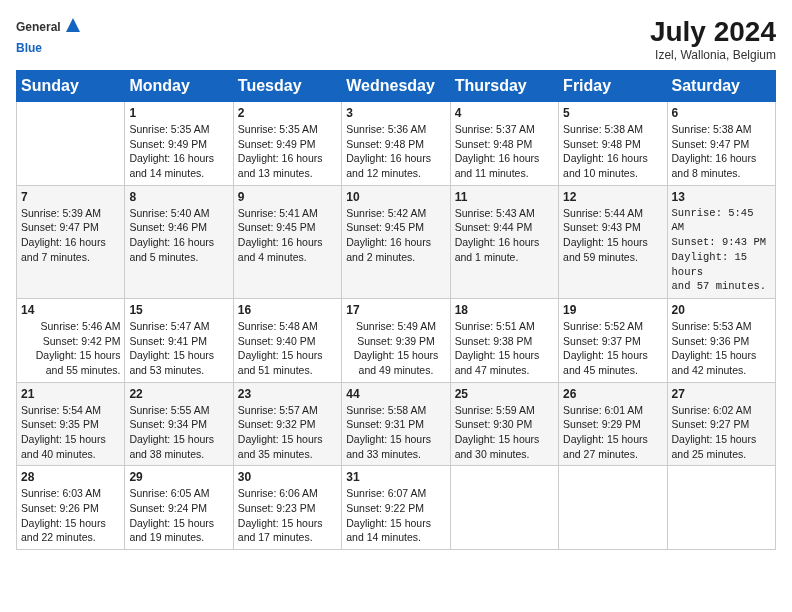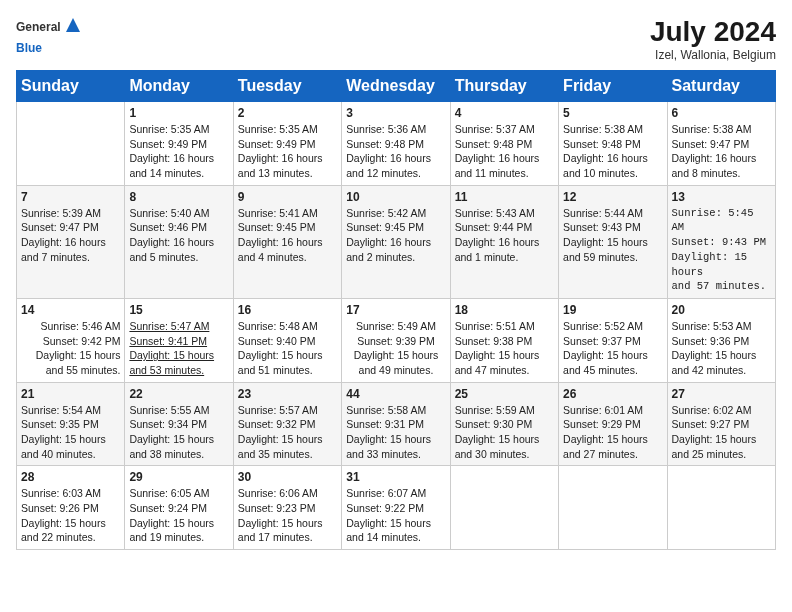--- a/index.html
+++ b/index.html
@@ -220,21 +220,21 @@
       <tr>
         <td>
           <span class="day-num">14</span>
           <div class="day-info" style="white-space: pre-line; text-align: right;">Sunrise: 5:46 AM
 Sunset: 9:42 PM
 Daylight: 15 hours
 and 55 minutes.</div>
         </td>
         <td>
           <span class="day-num">15</span>
-          <div class="day-info" style="white-space: pre-line; text-decoration: underline;">Sunrise: 5:47 AM
+          <div class="day-info" style="white-space: pre-line;">Sunrise: 5:47 AM
 Sunset: 9:41 PM
 Daylight: 15 hours
 and 53 minutes.</div>
         </td>
         <td>
           <span class="day-num">16</span>
           <div class="day-info" style="white-space: pre-line;">Sunrise: 5:48 AM
 Sunset: 9:40 PM
 Daylight: 15 hours
 and 51 minutes.</div>

